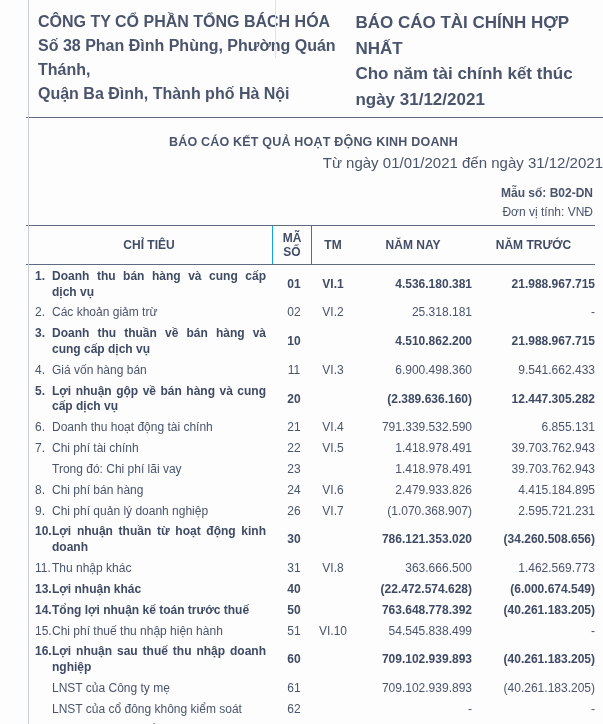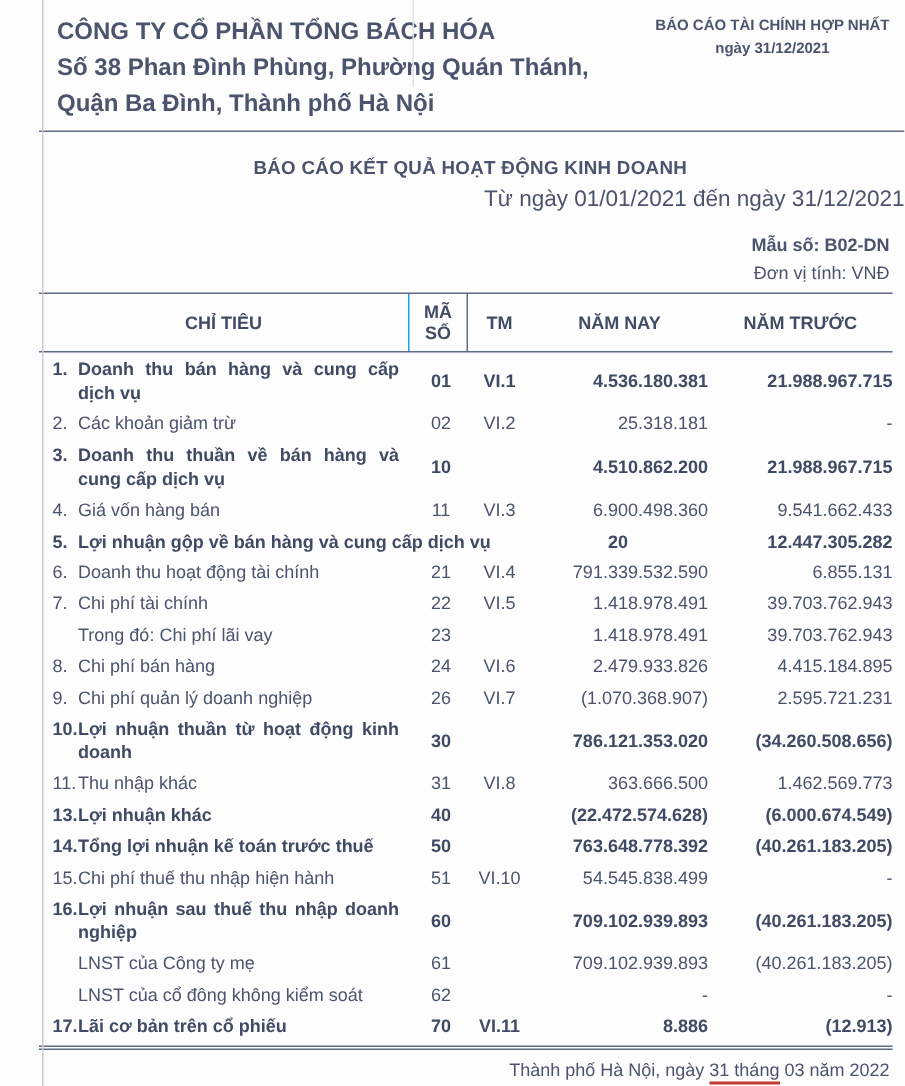--- a/index.html
+++ b/index.html
@@ -16,21 +16,21 @@
     background:#c9ced7;
   }
   .fold-line {
     position:absolute; left:275px; top:0; height:58px; width:1px;
     background:#e0e3e8;
   }
 
   
   .doc-header { display:flex; justify-content:space-between; padding:2px 10px 0 38px; }
   .hdr-left  { font-weight:bold; line-height:1.5; font-size:16px; }
-  .hdr-right { font-weight:bold; line-height:1.5; font-size:10px; text-align:center; }
+  .hdr-right { font-weight:bold; line-height:1.5; font-size:17px; text-align:left; }
   .header-rule { margin:5px 0 0 26px; border-top:1.5px solid #5e6b80; }
 
   
   .report-title   { margin-top:17px; text-align:center; font-weight:bold; font-size:12.5px; letter-spacing:.2px;margin-left:24px; }
   .report-period  { margin-top:5px;  text-align:right; font-size:15px; }
 
   
   .meta { margin-top:13px; padding-right:10px; text-align:right; line-height:1.55; }
   .meta .form-no { font-weight:bold; }
 
@@ -70,20 +70,21 @@
   <div class="fold-line"></div>
 
   <div class="doc-header">
     <div class="hdr-left">
       <div>CÔNG TY CỔ PHẦN TỔNG BÁCH HÓA</div>
       <div>Số 38 Phan Đình Phùng, Phường Quán Thánh,</div>
       <div>Quận Ba Đình, Thành phố Hà Nội</div>
     </div>
     <div class="hdr-right">
       <div>BÁO CÁO TÀI CHÍNH HỢP NHẤT</div>
+      <div>Cho năm tài chính kết thúc</div>
       <div>ngày 31/12/2021</div>
     </div>
   </div>
   <div class="header-rule"></div>
 
   <div class="report-title">BÁO CÁO KẾT QUẢ HOẠT ĐỘNG KINH DOANH</div>
   <div class="report-period">Từ ngày 01/01/2021 đến ngày 31/12/2021</div>
 
   <div class="meta">
     <div class="form-no">Mẫu số: B02-DN</div>
@@ -144,20 +145,21 @@
     <span class="c-tm">VI.3</span>
     <span class="c-cur">6.900.498.360</span>
     <span class="c-prior">9.541.662.433</span>
   </div>
 
   <div class="trow bold">
     <span class="c-num">5.</span>
     <span class="c-label">Lợi nhuận gộp về bán hàng và cung cấp dịch vụ</span>
     <span class="c-code">20</span>
     <span class="c-tm"></span>
+    <span class="c-cur">(2.389.636.160)</span>
     <span class="c-prior">12.447.305.282</span>
   </div>
 
   <div class="trow">
     <span class="c-num">6.</span>
     <span class="c-label">Doanh thu hoạt động tài chính</span>
     <span class="c-code">21</span>
     <span class="c-tm">VI.4</span>
     <span class="c-cur">791.339.532.590</span>
     <span class="c-prior">6.855.131</span>

